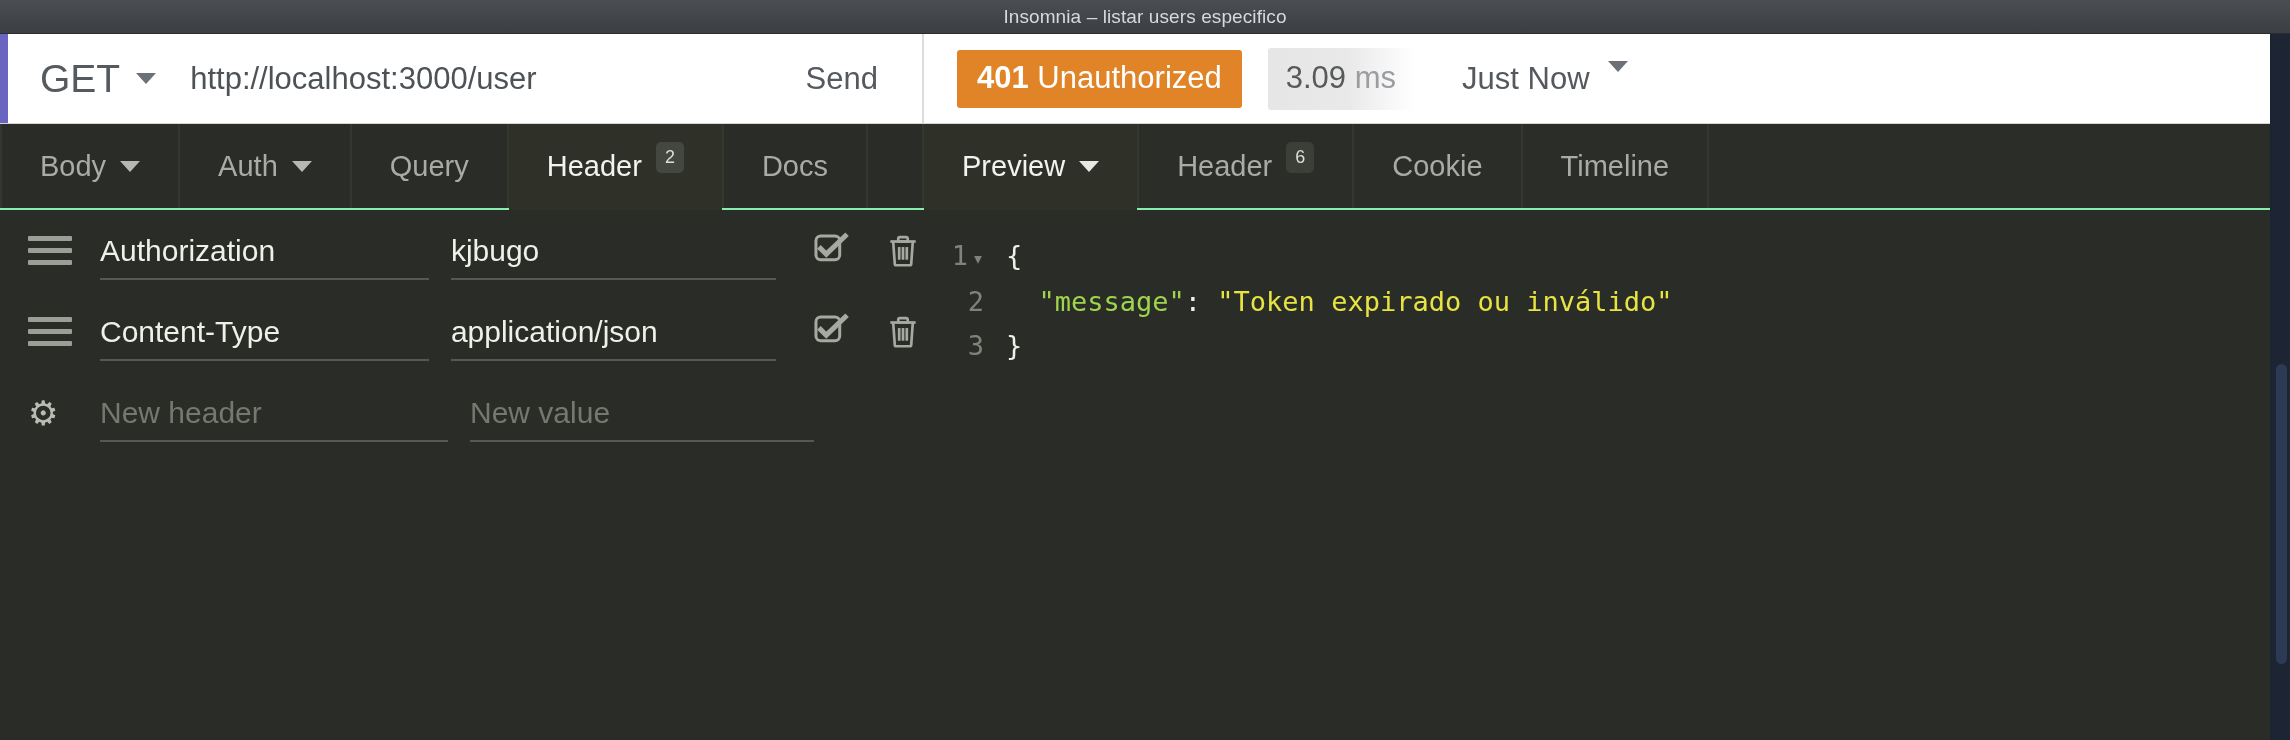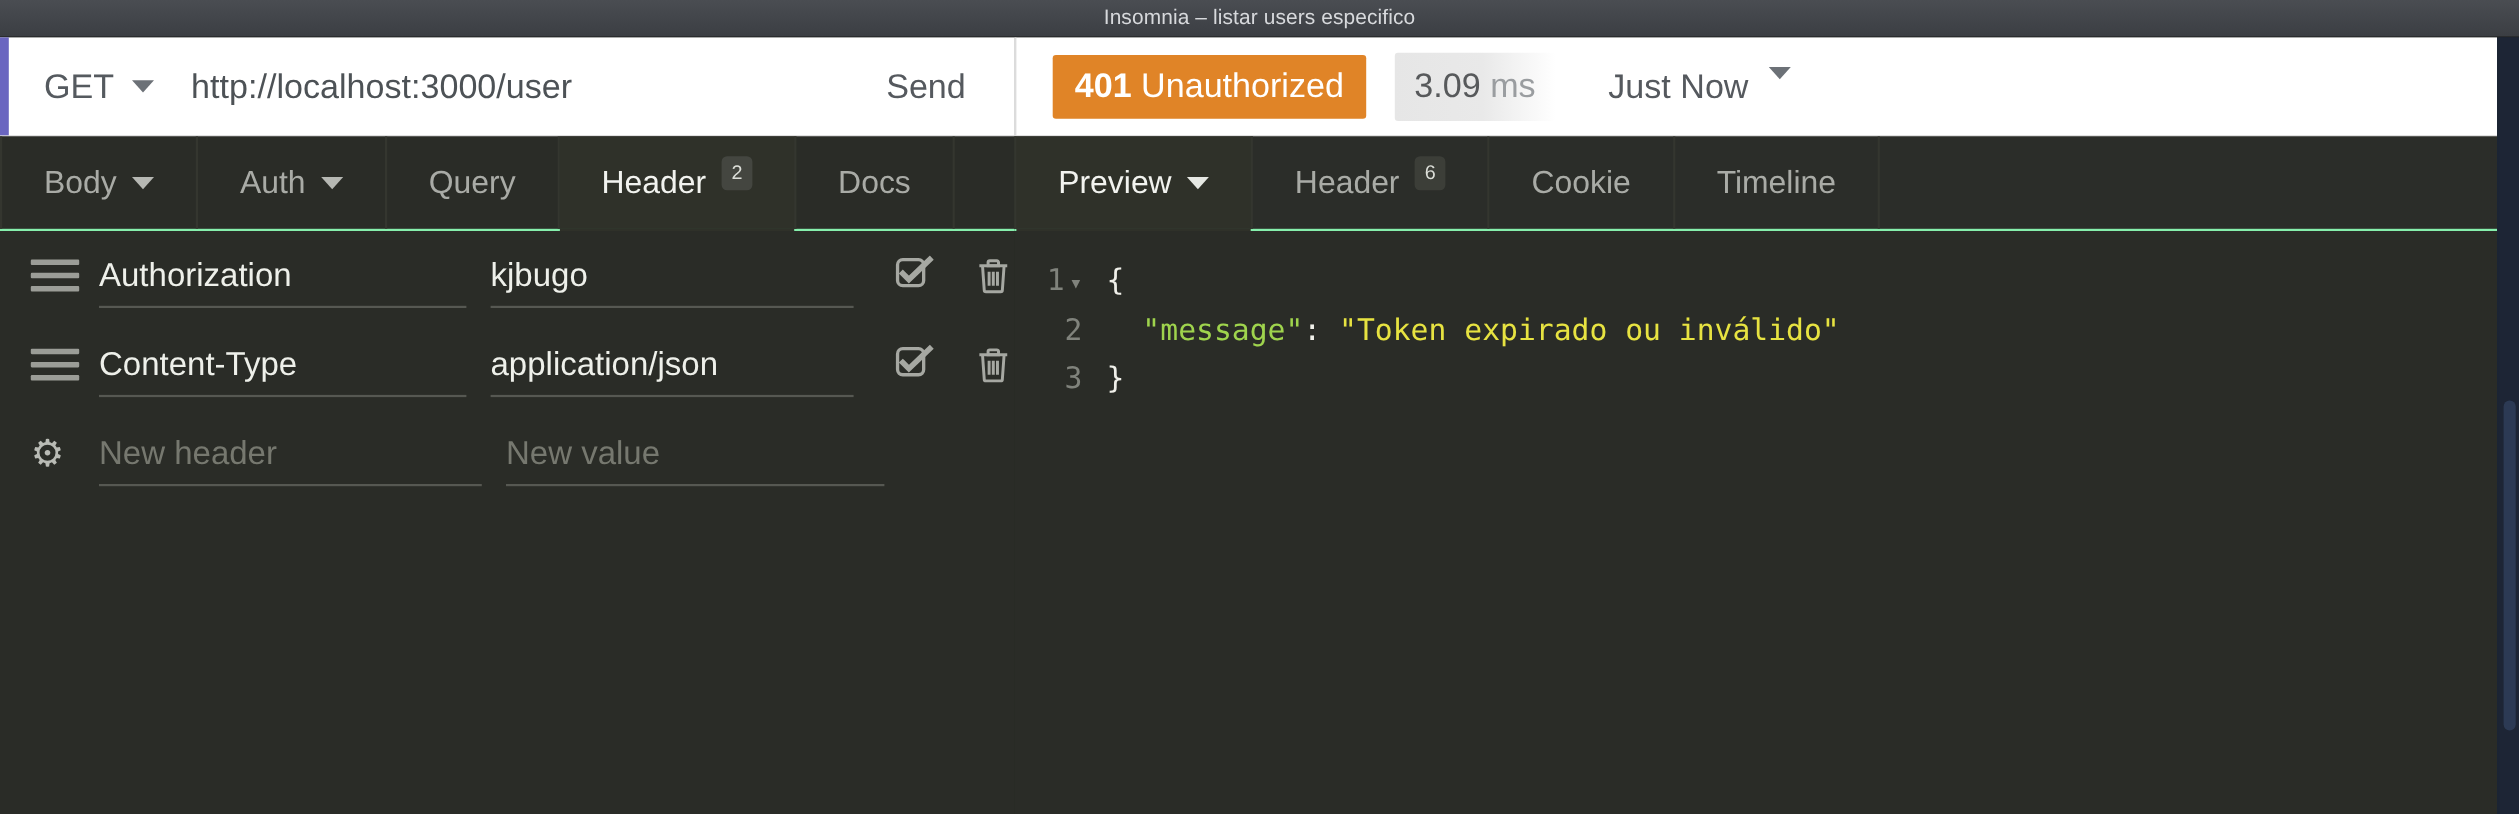--- a/index.html
+++ b/index.html
@@ -42,21 +42,21 @@
     border-bottom: 1px solid #d4d4d4;
     position: relative;
   }
   .url-accent {
     position: absolute; left: 0; top: 0; bottom: 0;
     width: 8px; background: #6a65c0;
   }
   .method {
     margin-left: 40px;
     display: flex; align-items: center; gap: 16px;
-    color: #555a5f; font-size: 31px; text-align: right;
+    color: #555a5f; font-size: 39px; text-align: right;
   }
   .caret { width: 0; height: 0; border-left: 10px solid transparent;
            border-right: 10px solid transparent; border-top: 11px solid #6c7177; }
   .caret.light { border-top-color: #b6b8b3; }
   .caret.white { border-top-color: #e6e8e3; }
   .url-text {
     margin-left: 34px; color: #4d5256; font-size: 31px;
     white-space: nowrap; overflow: hidden;
   }
   .send-btn {
@@ -132,21 +132,21 @@
   .drag-handle {
     width: 44px; display: flex; flex-direction: column;
     gap: 7px; cursor: grab; flex: none;
   }
   .drag-handle i { display: block; height: 5px; background: #9b9d97; border-radius: 1px; }
   .gear {
     width: 44px; flex: none; display: flex; align-items: center;
     justify-content: flex-start; color: #b9bbb5; font-size: 34px; line-height: 1;
   }
   .kv-field { position: relative; height: 81px; display: flex; align-items: center; }
-  .kv-key   { width: 348px; margin-left: 18px; }
+  .kv-key   { width: 348px; margin-left: 28px; }
   .kv-val   { width: 344px; margin-left: 22px; }
   .kv-field .txt { color: #eef0ea; font-size: 30px; white-space: nowrap; overflow: hidden; }
   .kv-field .txt.ph { color: #76786f; }
   .kv-field .underline {
     position: absolute; left: 0; right: 0; bottom: 11px;
     height: 2px; background: #565852;
   }
   .kv-actions { display: flex; align-items: center; gap: 34px; margin-left: 36px; }
   .icon-btn { width: 38px; height: 38px; cursor: pointer; color: #a6a8a2; }
   .icon-btn svg { display: block; width: 38px; height: 38px; }

